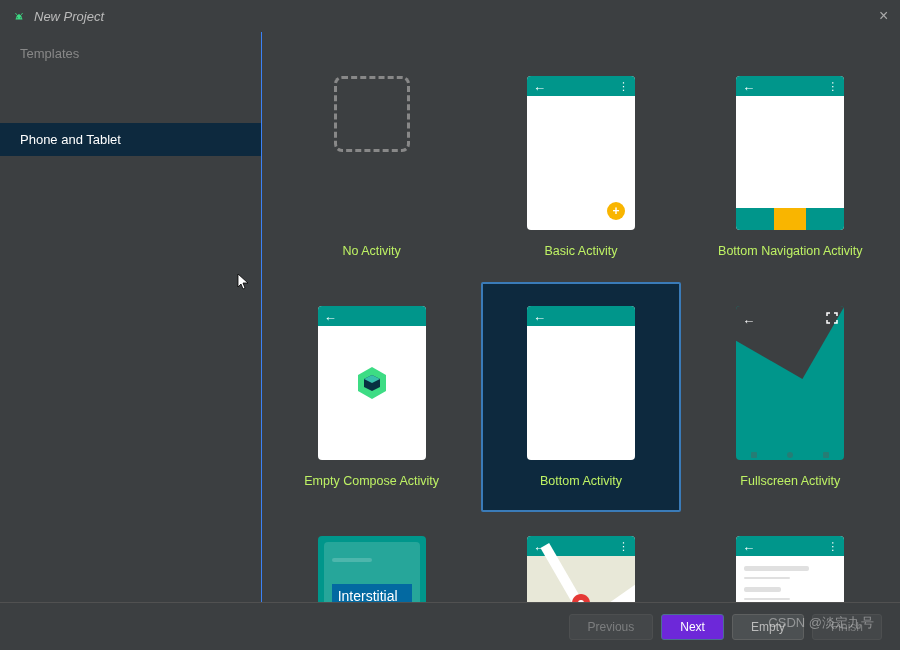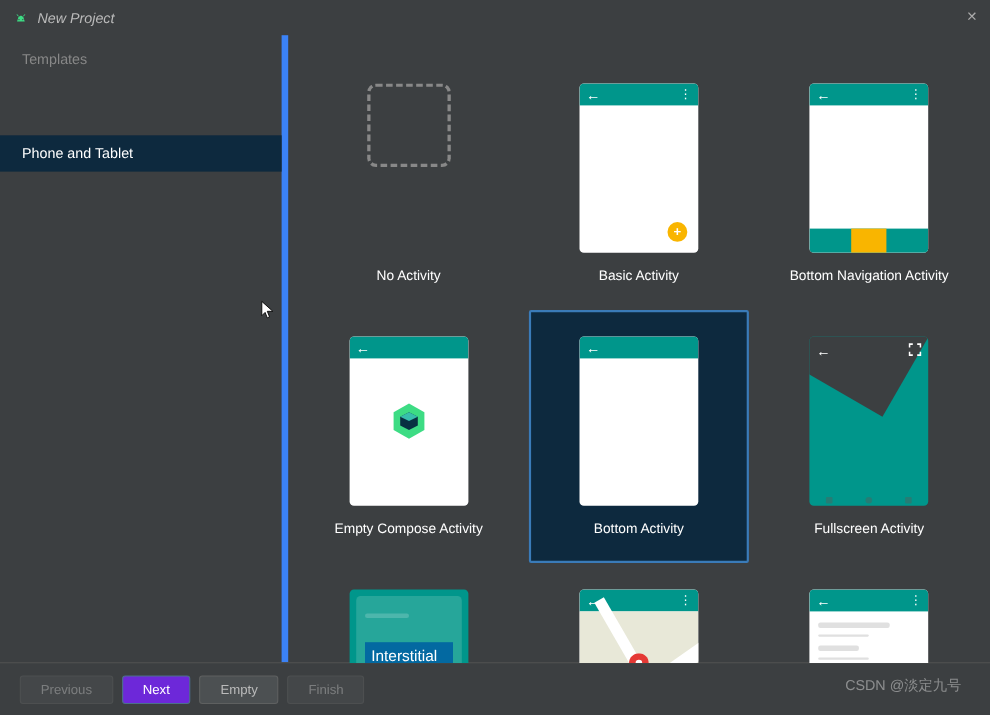--- a/index.html
+++ b/index.html
@@ -29,21 +29,21 @@
       font-size: 16px;
       color: #aaaaaa;
       cursor: pointer;
     }
     .main {
       display: flex;
       height: 570px;
     }
     .sidebar {
       width: 262px;
-      border-right: 6px solid #3b82f6;
+      border-right: 1px solid #3b82f6;
       padding-top: 14px;
     }
     .sidebar-header {
       padding: 0 20px 14px;
       font-size: 13px;
       color: #888888;
     }
     .sidebar-item {
       padding: 9px 20px;
       font-size: 13px;
@@ -93,21 +93,21 @@
       align-items: flex-start;
       justify-content: center;
     }
     .dashed-box {
       width: 76px; height: 76px;
       border: 3px dashed #888888;
       border-radius: 8px;
     }
     .template-label {
       font-size: 12.5px;
-      color: #ffffff;
+      color: #bef264;
       text-align: center;
     }
     .appbar {
       height: 20px;
       background: #00968b;
       display: flex;
       align-items: center;
       justify-content: space-between;
       padding: 0 6px;
     }
@@ -172,21 +172,21 @@
     .ad-thumb .line { height:4px; background:#4db6ac; margin-top:8px; border-radius:2px; }
     .login-thumb .body { padding:10px 8px; }
     .login-thumb .line { height:5px; background:#e0e0e0; margin-bottom:6px; border-radius:2px; }
 
     .footer {
       position: absolute;
       bottom: 0; left: 0; right: 0;
       height: 48px;
       border-top: 1px solid #515151;
       display: flex;
-      justify-content: flex-start;
+      justify-content: flex-end;
       align-items: center;
       padding: 18px 18px;
       gap: 8px;
     }
     .btn {
       padding: 5px 18px;
       border: 1px solid #5e6060;
       background: #4c5052;
       color: #bbbbbb;
       font-size: 12px;

